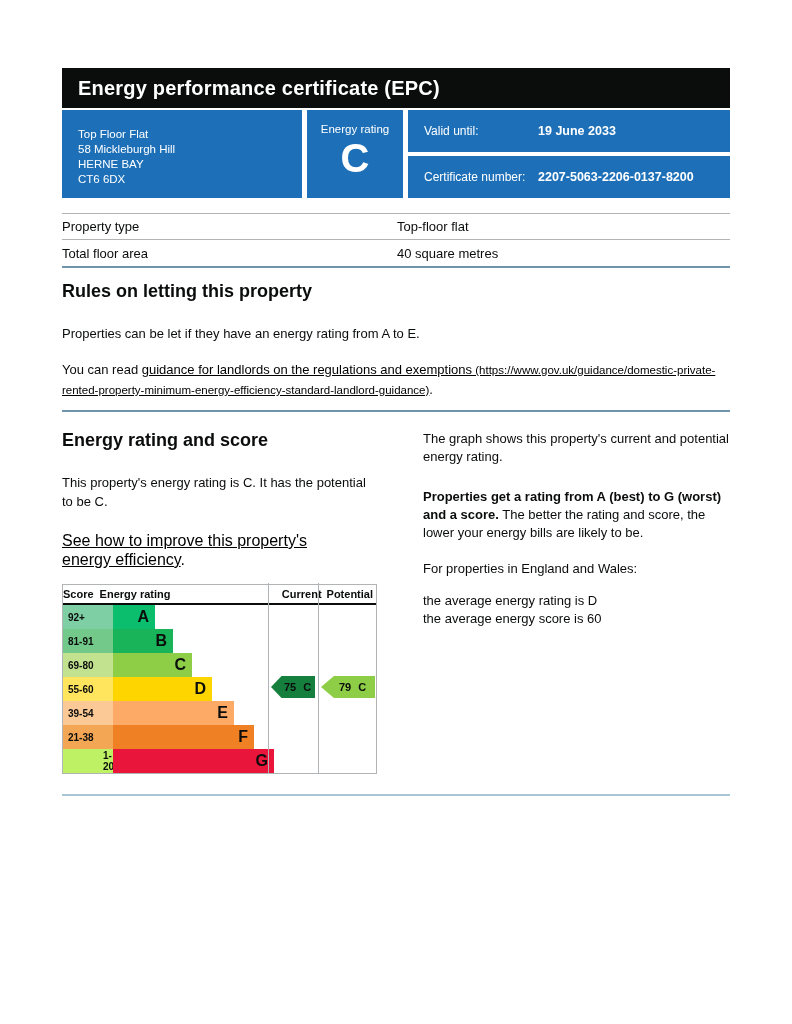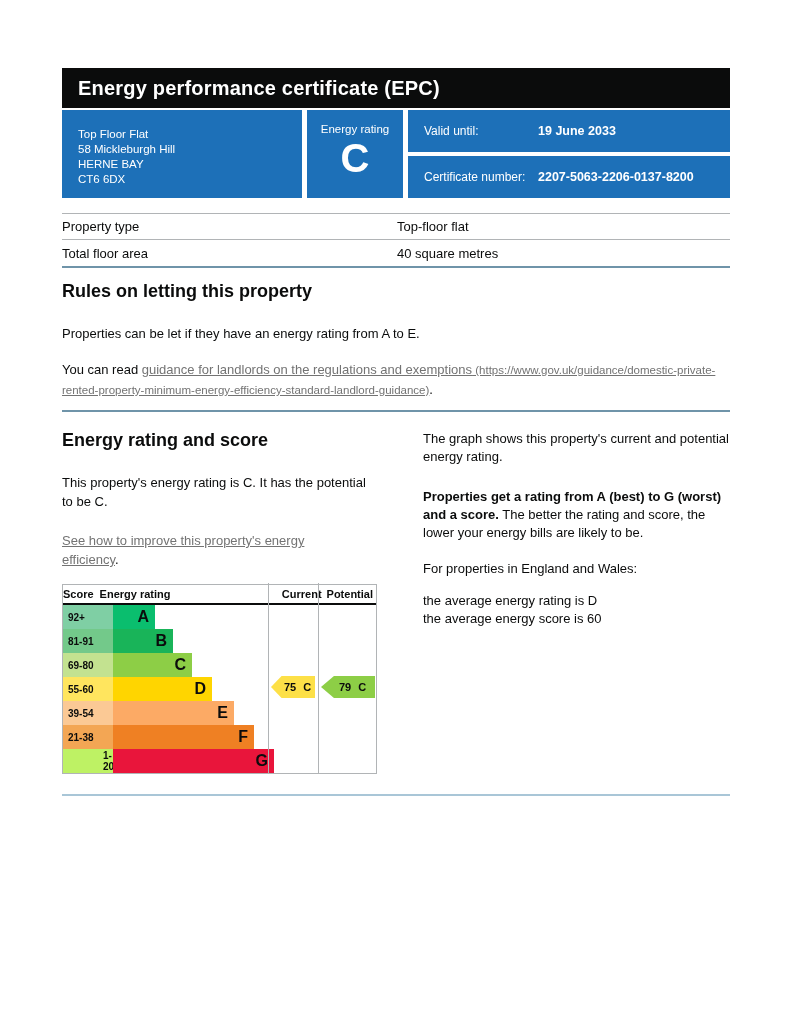--- a/index.html
+++ b/index.html
@@ -31,32 +31,32 @@
   .prow .p-label { width:335px; }
 
   
   .divider { position:absolute; left:62px; width:668px; height:2px; }
   #div1 { top:266px; background:#6f94a9; }
   #div2 { top:410px; background:#6f94a9; }
   #div3 { top:794px; background:#a9c6d7; }
 
   h2 { font-size:18px; font-weight:bold; line-height:21px; }
   p  { font-size:13px; line-height:19px; }
-  a  { color:#737373; text-decoration:underline; cursor:pointer; }
+  a  { color:#000000; text-decoration:underline; cursor:pointer; }
   a .url-part { font-size:11.5px; }
 
   
   .rules { position:absolute; left:62px; top:281px; width:668px; }
   .rules .intro { margin-top:22px; }
   .rules .read  { margin-top:17px; }
 
   
   .rating-left  { position:absolute; left:62px;  top:430px; width:320px; }
   .rating-left .intro { margin-top:22px; width:305px; }
-  .rating-left .improve { display:block; margin-top:20px; width:290px; font-size:13px; line-height:19px; }
+  .rating-left .improve { display:block; margin-top:20px; width:290px; font-size:16px; line-height:19px; }
   .rating-right { position:absolute; left:423px; top:430px; width:310px; }
   .rating-right p { font-size:13px; line-height:18px; }
   .rating-right .explain { margin-top:22px; }
   .rating-right .ew { margin-top:18px; }
   .rating-right .avg { margin-top:14px; }
 
   
   .chart { position:absolute; left:62px; top:584px; width:315px; height:190px;
     border:1px solid #b1b4b6; background:#fff; }
   .chart-header { display:flex; height:20px; align-items:center;
@@ -185,21 +185,21 @@
       <div class="band-row">
         <div class="b-score" style="background: rgb(243, 166, 84);">21-38</div>
         <div class="b-bar bw-5" style="background: rgb(239, 128, 35);">F</div>
       </div>
       <div class="band-row">
         <div class="b-score" style="background: #bef264; padding-left: 40px;">1-20</div>
         <div class="b-bar bw-6" style="background: rgb(233, 21, 59);">G</div>
       </div>
       <div class="vline" id="vline1"></div>
       <div class="vline" id="vline2"></div>
-      <div class="arrow" id="arrow-current" style="background: #fde047;">
+      <div class="arrow" id="arrow-current" style="background: #15803d;">
         <span>75</span>
           <span>C</span>
       </div>
       <div class="arrow" id="arrow-potential" style="background: rgb(141, 206, 70);">
         <span>79</span>
           <span>C</span>
       </div>
     </div>
   </div>
 

